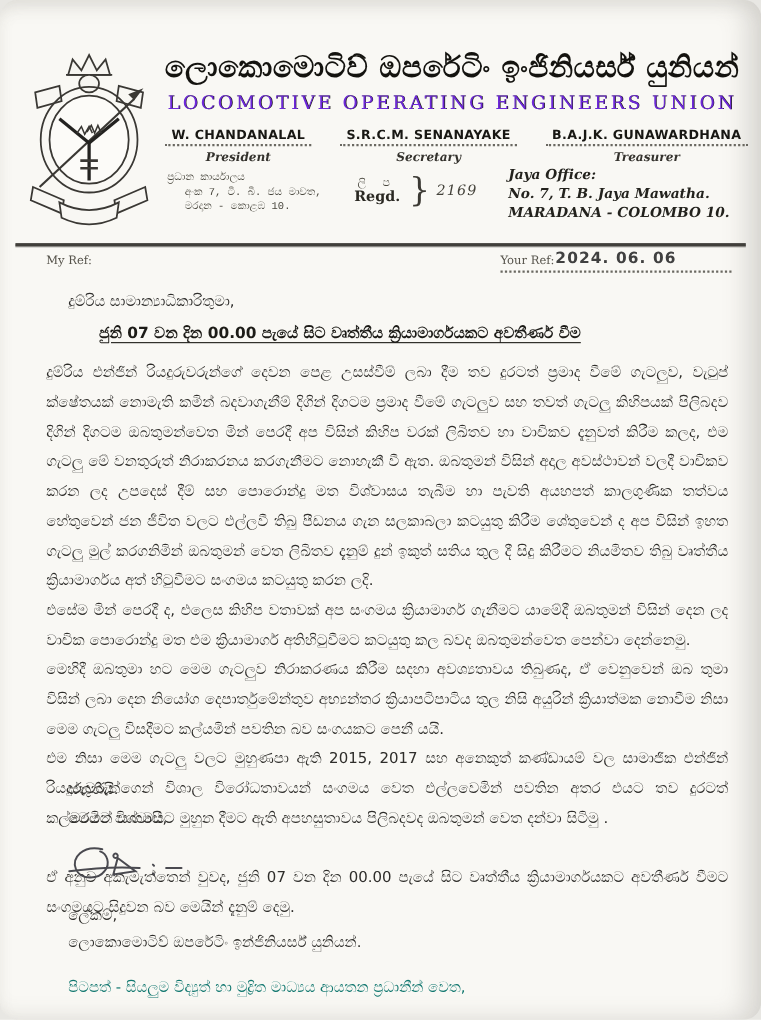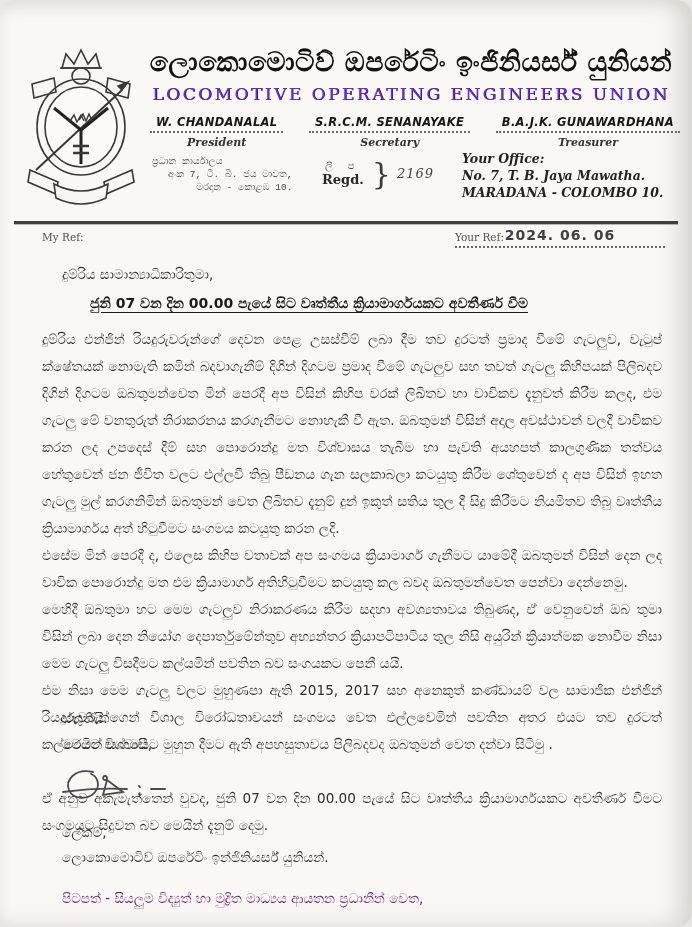--- a/index.html
+++ b/index.html
@@ -29,28 +29,28 @@
     font-size:17px;font-weight:normal;letter-spacing:2.5px;color:#6d28d9;
     text-shadow:.6px 0 0 #21201c;
   }
   .officials{
     position:absolute;left:150px;right:12px;top:115px;
     display:flex;justify-content:space-between;
   }
   .official{text-align:center;}
   .official .name{
     font-size:11.5px;font-weight:bold;color:#181713;letter-spacing:.3px;
-    padding:0 6px 2px 6px;border-bottom:2px dotted #6a6861;white-space:nowrap;font-style:italic;
+    padding:0 6px 2px 6px;border-bottom:2px dotted #6a6861;white-space:nowrap;
   }
   .official .role{
     margin-top:3px;font-family:"DejaVu Serif","Liberation Serif",serif;
     font-style:italic;font-weight:bold;font-size:11px;color:#34322d;
   }
   .addr-si{position:absolute;left:152px;top:155px;font-size:9.5px;color:#4a483f;line-height:13px;font-family:Liberation Mono, monospace;}
-  .addr-si .ind{margin-left:16px;text-align:right;}
+  .addr-si .ind{margin-left:16px;}
   .regd{position:absolute;left:322px;top:156px;display:flex;align-items:center;}
   .regd .labels{text-align:left;}
   .regd .si{font-size:10px;color:#4a483f;letter-spacing:6px;margin-left:3px;}
   .regd .en{font-family:"DejaVu Serif","Liberation Serif",serif;font-weight:bold;font-size:13px;color:#2a2822;}
   .regd .brace{font-size:30px;font-weight:300;color:#3b3933;margin:0 6px 0 8px;font-family:"DejaVu Serif",serif;}
   .regd .num{font-family:"DejaVu Serif","Liberation Serif",serif;font-style:italic;font-size:13px;color:#44423a;letter-spacing:1px;}
   .head-office{
     position:absolute;left:462px;top:150px;
     font-family:"DejaVu Serif","Liberation Serif",serif;
     font-style:italic;font-weight:bold;font-size:12.5px;color:#23221d;line-height:17px;
@@ -71,21 +71,21 @@
   }
   .bodytext{
     position:absolute;left:42px;width:620px;top:326px;
     font-size:13.6px;line-height:27px;color:#2f2e2b;text-align:justify;
   }
   .bodytext p{margin:0;}
   .bodytext p.gap{margin-top:27px;}
   .closing{position:absolute;left:62px;top:705px;font-size:13.5px;line-height:26px;color:#2f2e2b;}
   .signature{position:absolute;left:55px;top:762px;width:150px;height:60px;}
   .signer{position:absolute;left:62px;top:820px;font-size:13.5px;line-height:25px;color:#2f2e2b;}
-  .cc{position:absolute;left:62px;top:890px;font-size:13.5px;color:#701a75;}
+  .cc{position:absolute;left:62px;top:890px;font-size:13.5px;color:#0f766e;}
 </style>
 </head>
 <body>
 
 <div class="page">
 
   <div class="logo">
     <svg width="120" height="180" viewBox="0 0 120 180">
       <g fill="none" stroke="#3a3834" stroke-width="1.6">
 
@@ -145,21 +145,21 @@
   <div class="regd">
     <div class="labels">
       <div class="si">ලි ප</div>
       <div class="en">Regd.</div>
     </div>
     <div class="brace">}</div>
     <div class="num">2169</div>
   </div>
 
   <div class="head-office">
-    <div>Your  Office:</div>
+    <div>Jaya  Office:</div>
     <div>No. 7, T. B. Jaya Mawatha.</div>
     <div>MARADANA  -  COLOMBO 10.</div>
   </div>
 
   <div class="date-block">
     <div class="date">2024. 06. 06</div>
     <div class="dots"></div>
   </div>
 
   <div class="rule"></div>

